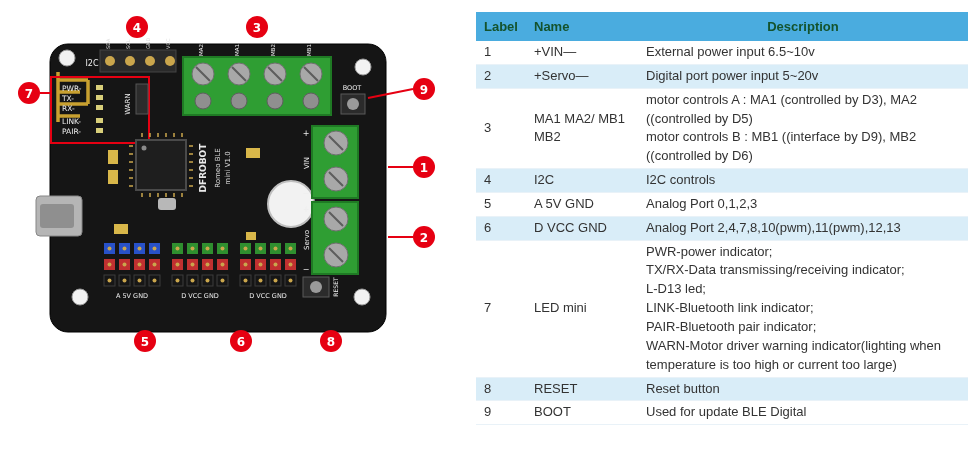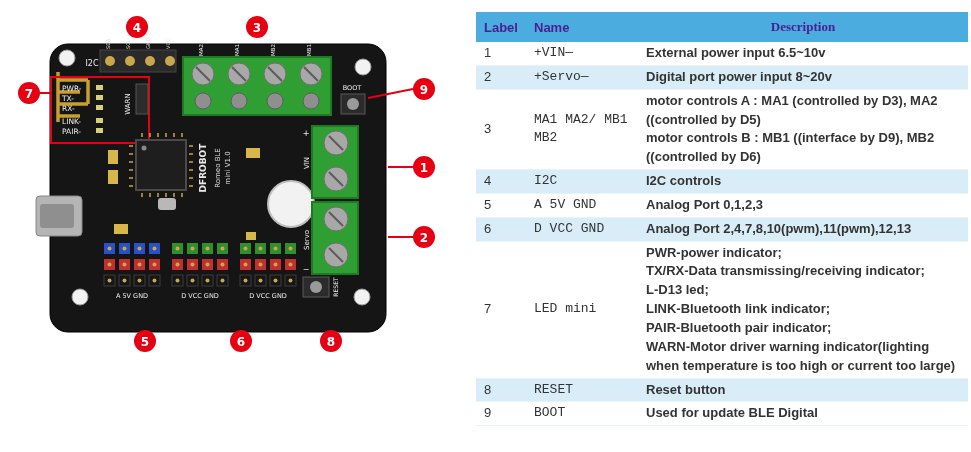--- a/index.html
+++ b/index.html
@@ -1,26 +1,26 @@
 <!DOCTYPE html>
 <html><head>
 <meta charset="utf-8">
 <style>
   html,body{margin:0;padding:0;background:#ffffff;}
   .page{position:relative;width:971px;height:452px;background:#ffffff;font-family:"Liberation Sans",sans-serif;overflow:hidden;}
   .figure{position:absolute;left:0;top:0;width:460px;height:452px;}
   .tablewrap{position:absolute;left:476px;top:12px;width:492px;}
   table.pinout{border-collapse:collapse;width:100%;font-size:13px;color:#333;}
-  table.pinout th{background:#4aacdf;color:#4c1d95;font-weight:bold;padding:7px 8px;text-align:left;font-size:13px;}
-  table.pinout th.center{text-align:center;font-family:Liberation Serif, serif;}
+  table.pinout th{background:#4aacdf;color:#14532d;font-weight:bold;padding:7px 8px;text-align:left;font-size:13px;}
+  table.pinout th.center{text-align:center;}
   table.pinout td{padding:2px 8px;vertical-align:middle;line-height:1.45;border-bottom:1px solid #e9f2f8;}
   table.pinout tr.alt td{background:#d9edf8;}
   td.lab{width:34px;}
-  td.nam{width:96px;font-family:Liberation Mono, monospace;}
-  td.des{white-space:pre-line;font-weight:bold;}
+  td.nam{width:96px;}
+  td.des{white-space:pre-line;}
   svg text{font-family:"DejaVu Sans","Liberation Sans",sans-serif;}
 </style>
 </head>
 <body>
 
 <div class="page">
 
   <svg class="figure" viewBox="0 0 460 452">
 
     <rect x="50" y="44" width="336" height="288" rx="18" fill="#151515" stroke="#000"></rect>
@@ -318,21 +318,21 @@
       </thead>
       <tbody>
         <tr>
           <td class="lab">1</td>
           <td class="nam">+VIN—</td>
           <td class="des">External power input 6.5~10v</td>
         </tr>
         <tr class="alt">
           <td class="lab">2</td>
           <td class="nam">+Servo—</td>
-          <td class="des">Digital port power input 8~20v</td>
+          <td class="des">Digital port power input 5~20v</td>
         </tr>
         <tr>
           <td class="lab">3</td>
           <td class="nam">MA1 MA2/ MB1 MB2</td>
           <td class="des">motor controls A : MA1 (controlled by D3), MA2 ((controlled by D5)
 motor controls B : MB1 ((interface by D9), MB2 ((controlled by D6)</td>
         </tr>
         <tr class="alt">
           <td class="lab">4</td>
           <td class="nam">I2C</td>

